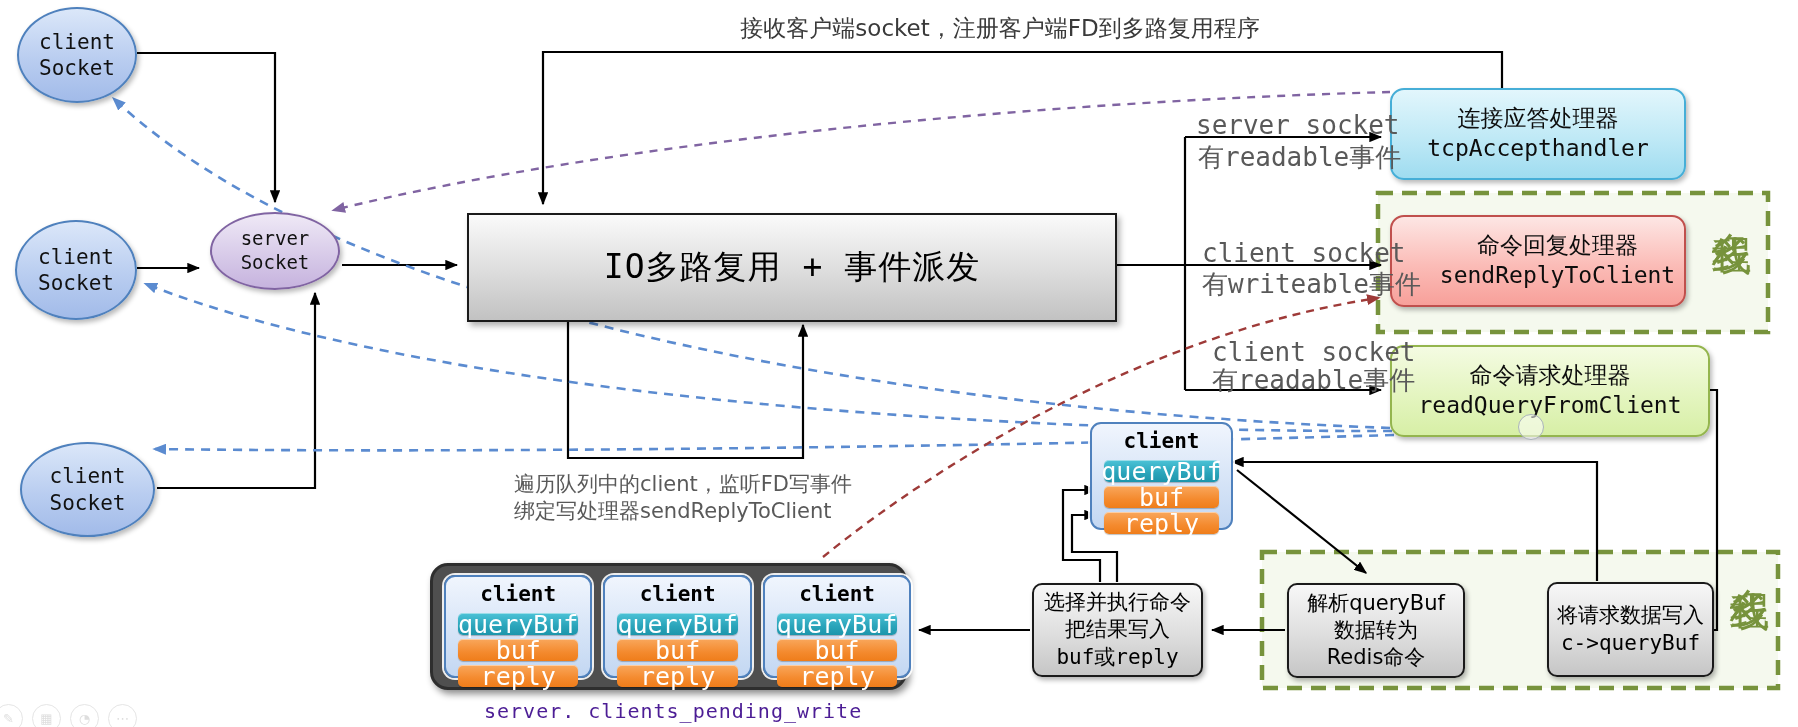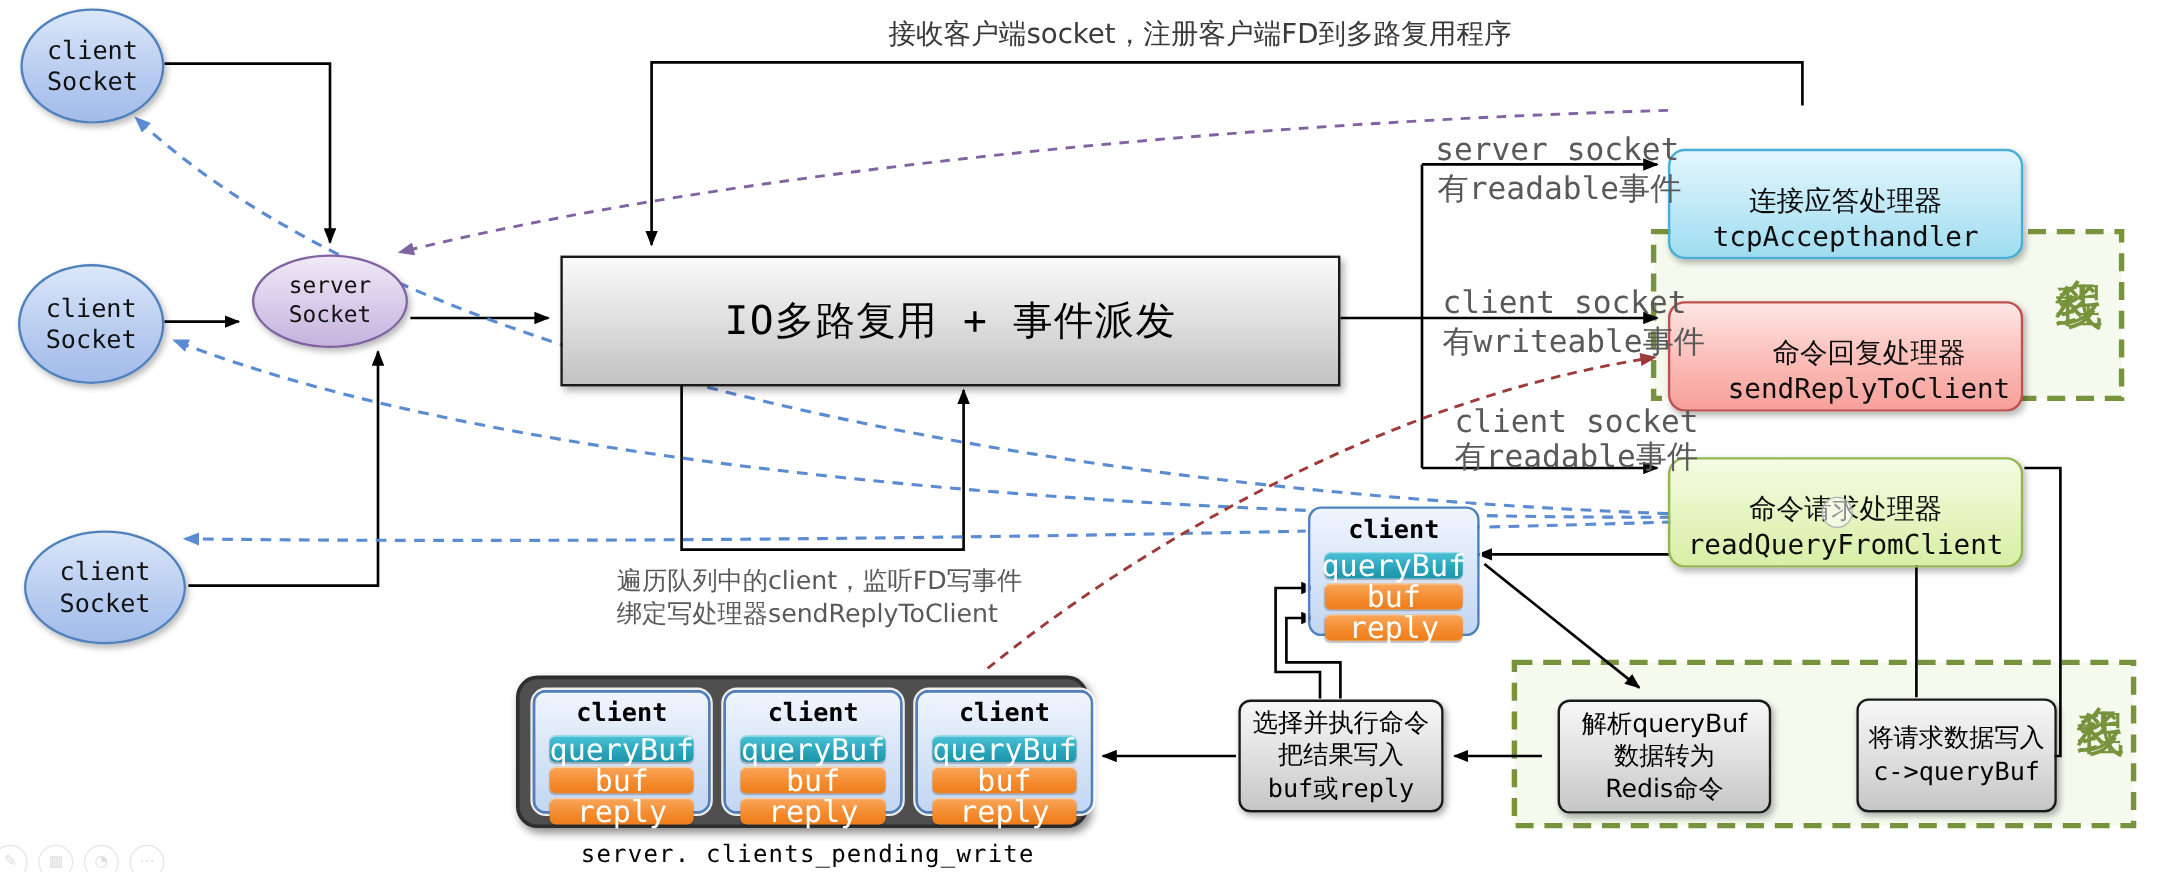--- a/index.html
+++ b/index.html
@@ -13,22 +13,22 @@
            text-align:center;box-shadow:2px 3px 5px rgba(0,0,0,.28);}
   .ellipse.client{background:linear-gradient(180deg,#dbe7f9 0%,#b9cdf0 55%,#a2bbe9 100%);border:2.5px solid #4f81bd;}
   .ellipse.server{background:linear-gradient(180deg,#efe9f6 0%,#d8cbe9 55%,#c6b3de 100%);border:2.5px solid #8064a2;}
   .ellipse div{font-family:"DejaVu Sans Mono",monospace;font-size:21px;color:#111;line-height:1.25;}
 
   .iobox{display:flex;align-items:center;justify-content:center;
          background:linear-gradient(180deg,#fafafa 0%,#dcdcdc 55%,#c2c2c2 100%);
          border:2.5px solid #1a1a1a;box-shadow:3px 4px 6px rgba(0,0,0,.3);
          font-size:33px;color:#000;letter-spacing:1px;font-family:"DejaVu Sans Mono",monospace;}
 
-  .handler{border-radius:14px;display:flex;flex-direction:column;align-items:center;justify-content:flex-end;
-           box-shadow:2px 3px 5px rgba(0,0,0,.28);margin-top:36px;}
+  .handler{border-radius:14px;display:flex;flex-direction:column;align-items:center;justify-content:center;
+           box-shadow:2px 3px 5px rgba(0,0,0,.28);}
   .handler .t{font-size:23px;color:#0d0d0d;line-height:1.3;}
   .handler .f{font-size:23px;color:#0d0d0d;line-height:1.3;font-family:"DejaVu Sans Mono",monospace;}
   .handler.cyan{background:linear-gradient(180deg,#e2f6fc 0%,#bfe9f6 55%,#9fdcf0 100%);border:2.5px solid #46aed7;}
   .handler.red{background:linear-gradient(180deg,#fde6e4 0%,#fbbcb7 55%,#f7a09a 100%);border:2.5px solid #c0504d;}
   .handler.green{background:linear-gradient(180deg,#f4fbe2 0%,#e4f5c0 55%,#d7efa6 100%);border:2.5px solid #94b54e;}
 
   .vlabel{writing-mode:vertical-rl;text-orientation:upright;font-size:40px;color:#77933c;
           letter-spacing:4px;line-height:1;font-weight:500;}
 
   .edgelabel{font-family:"DejaVu Sans Mono",monospace;font-size:26px;color:#595959;white-space:nowrap;}
@@ -51,21 +51,21 @@
   .bar.teal{background:linear-gradient(180deg,#4cc3d7 0%,#2aa4ba 60%,#1d95ab 100%);}
   .bar.orange{background:linear-gradient(180deg,#f9a75c 0%,#f48a2e 60%,#ef7d1a 100%);}
 
   .queue{background:#4f4f4f;border:3px solid #2e2e2e;border-radius:18px;
          box-shadow:3px 4px 7px rgba(0,0,0,.45);
          display:flex;gap:11px;padding:9px 11px;}
   .queue .clientcard{flex:1;}
 
   .note{color:#3a3a3a;font-size:23px;white-space:nowrap;}
   .loopnote{color:#595959;font-size:21px;white-space:nowrap;line-height:1.3;}
-  .caption{font-family:"DejaVu Sans Mono",monospace;font-size:20px;color:#000000;letter-spacing:1px;white-space:nowrap;}
+  .caption{font-family:"DejaVu Sans Mono",monospace;font-size:20px;color:#4c1d95;letter-spacing:1px;white-space:nowrap;}
 
   .handle{border:1.5px solid #aab3ba;border-radius:50%;background:rgba(255,255,255,.55);}
 
   .toolbar{display:flex;gap:9px;opacity:.55;}
   .toolbtn{width:27px;height:27px;border:1.2px solid #cfcfcf;border-radius:50%;
            display:flex;align-items:center;justify-content:center;color:#c4c4c4;font-size:13px;background:#fff;}
 </style>
 </head>
 <body>
 
@@ -144,21 +144,21 @@
   </div>
 
   <div class="node handler cyan" style="left:1390px;top:88px;width:296px;height:92px;">
     <div class="t">连接应答处理器</div>
     <div class="f">tcpAccepthandler</div>
   </div>
   <div class="node handler red" style="left:1390px;top:215px;width:296px;height:92px;padding-left:39px;">
     <div class="t">命令回复处理器</div>
     <div class="f">sendReplyToClient</div>
   </div>
-  <div class="node handler green" style="left:1390px;top:345px;width:296px;height:92px;">
+  <div class="node handler green" style="left:1390px;top:345px;width:320px;height:92px;">
     <div class="t">命令请求处理器</div>
     <div class="f">readQueryFromClient</div>
   </div>
   <div class="node handle" style="left:1518px;top:414px;width:26px;height:26px;z-index:3;"></div>
 
   <div class="node vlabel" style="left:1712px;top:200px;height:130px;">多线程</div>
   <div class="node vlabel" style="left:1730px;top:556px;height:130px;">多线程</div>
 
   <div class="node edgelabel" style="left:1196px;top:110px;">server socket</div>
   <div class="node edgelabel" style="left:1198px;top:140px;">有readable事件</div>
@@ -198,21 +198,21 @@
       <div class="bar orange">buf</div>
       <div class="bar orange">reply</div>
     </div>
   </div>
 
   <div class="node procbox" style="left:1032px;top:583px;width:171px;height:94px;">
     <div>选择并执行命令</div>
     <div>把结果写入</div>
     <div class="mono">buf或reply</div>
   </div>
-  <div class="node procbox" style="left:1287px;top:583px;width:178px;height:95px;margin-left:11px;">
+  <div class="node procbox" style="left:1287px;top:583px;width:178px;height:95px;">
     <div>解析queryBuf</div>
     <div>数据转为</div>
     <div>Redis命令</div>
   </div>
   <div class="node procbox" style="left:1515px;top:582px;width:167px;height:95px;margin-left:32px;">
     <div>将请求数据写入</div>
     <div class="mono">c-&gt;queryBuf</div>
   </div>
 
   <div class="node toolbar" style="left:-6px;top:704px;">

